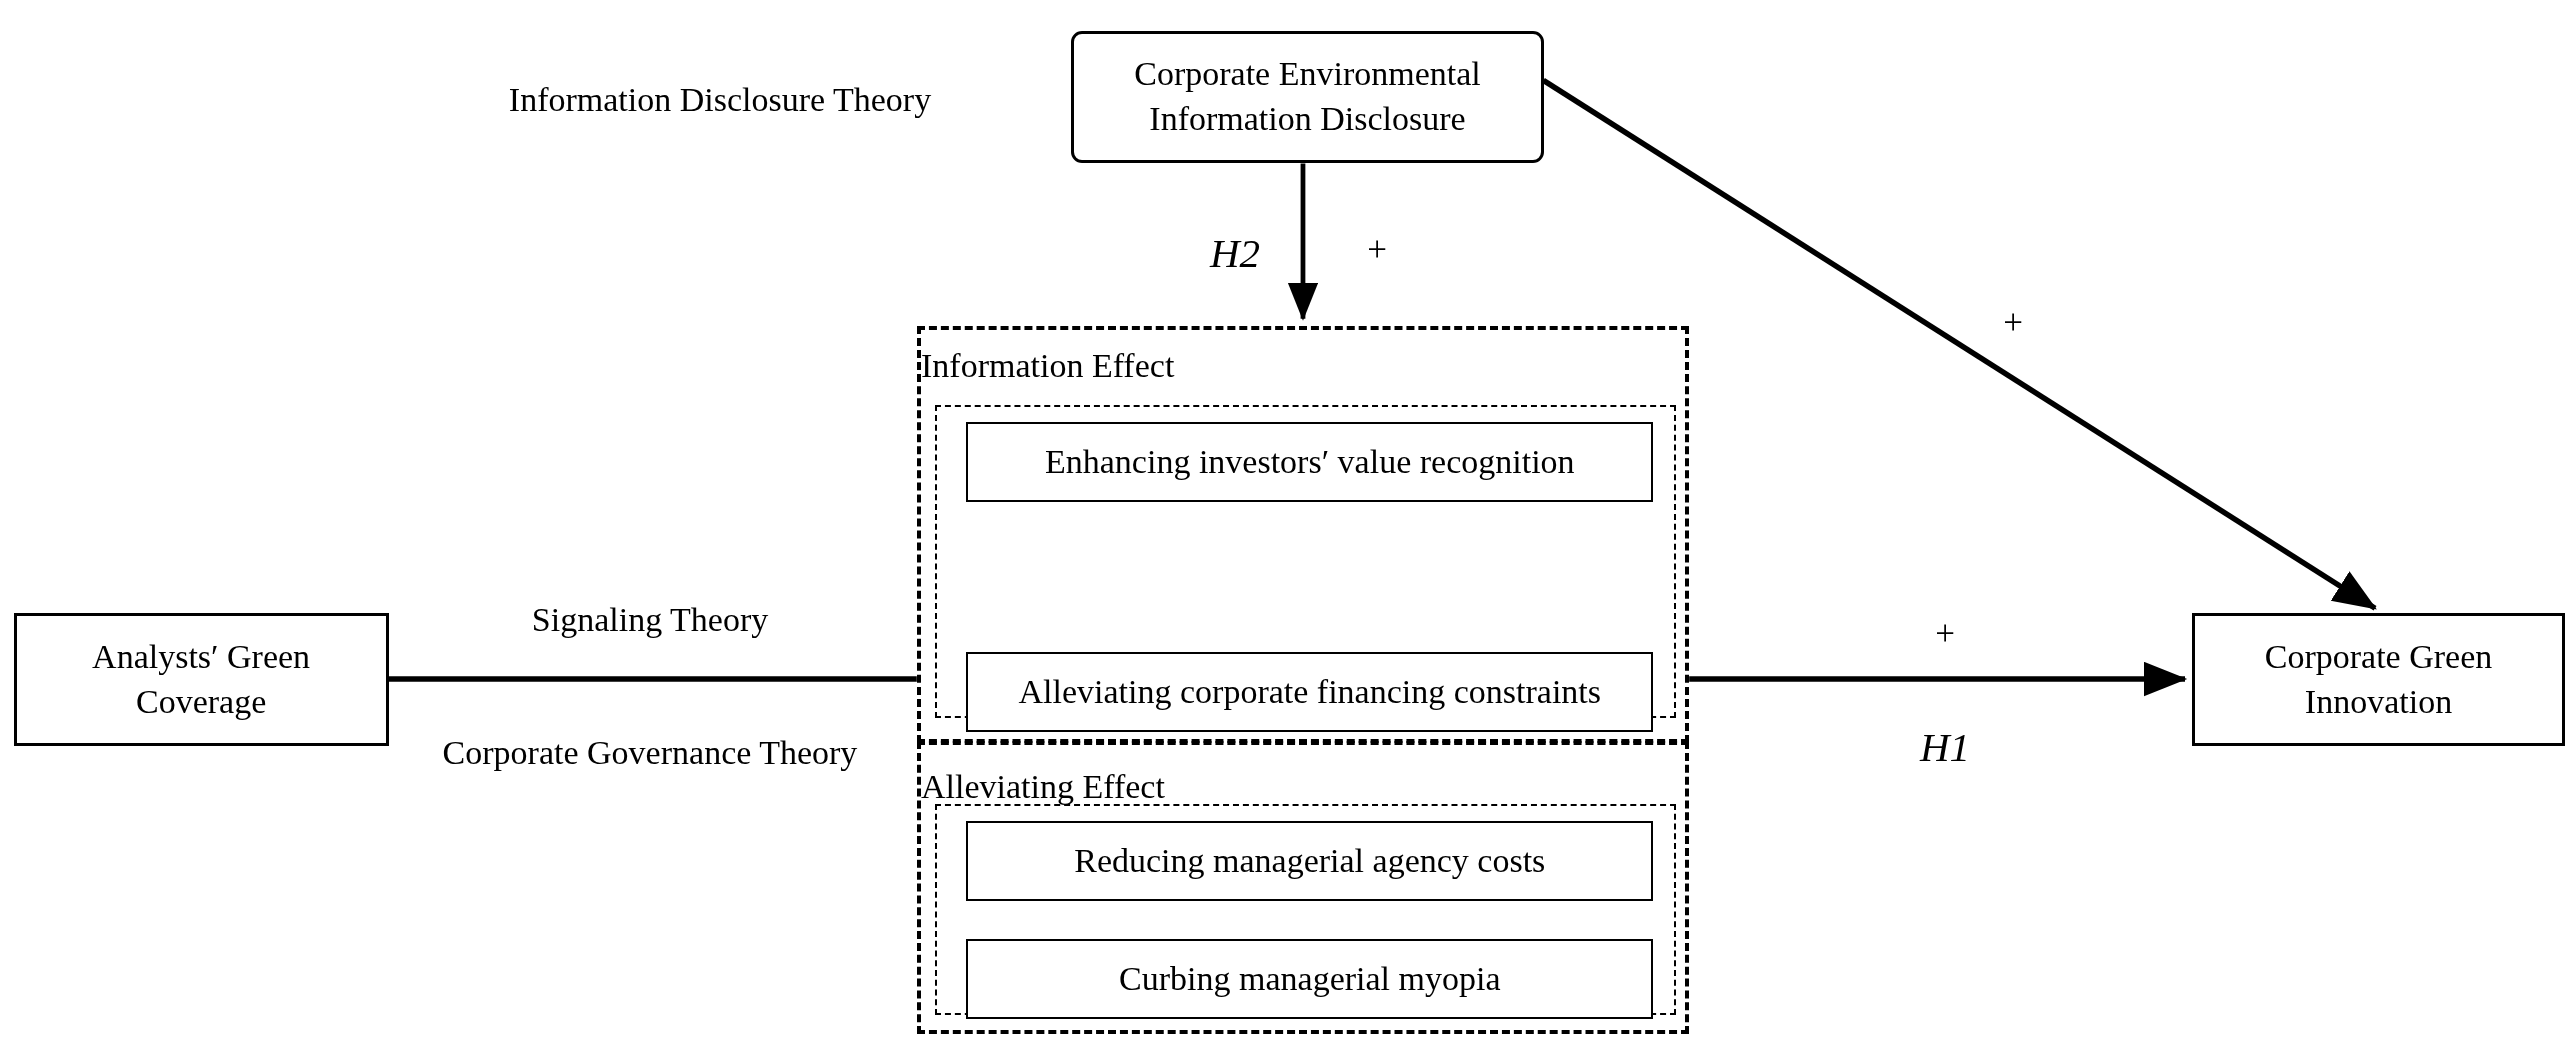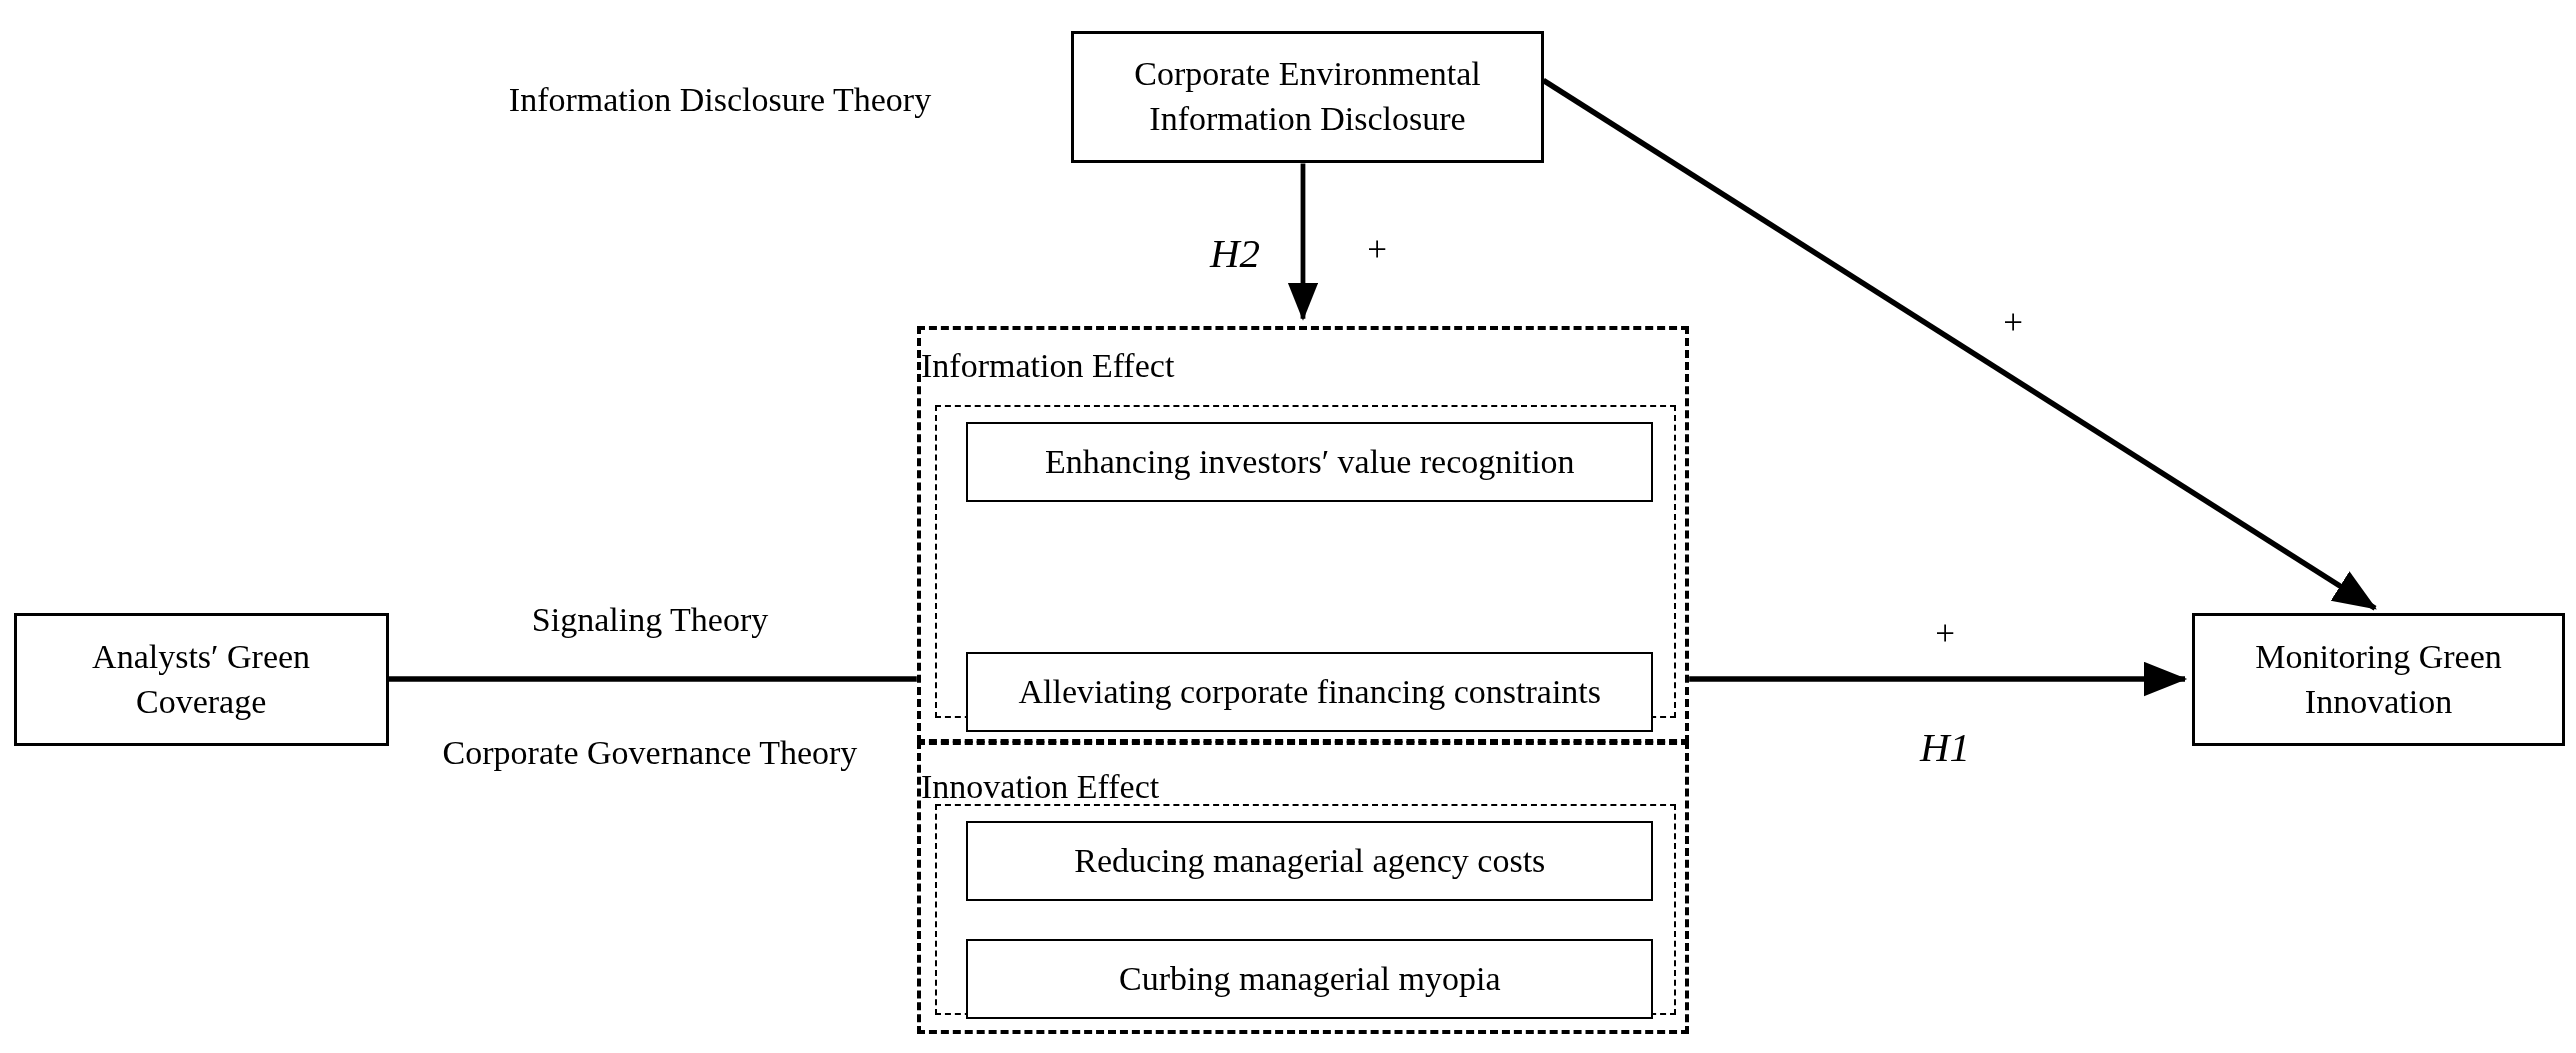--- a/index.html
+++ b/index.html
@@ -37,20 +37,21 @@
     text-align: center;
     line-height: 1.32;
     font-size: 34px;
     padding: 2.7px 6.8px;
   }
   #box-ced {
     left: 1071px;
     top: 31px;
     width: 473px;
     height: 132px;
+    border-radius: 11px;
   }
   #box-agc {
     left: 13.6px;
     top: 613px;
     width: 375px;
     height: 133px;
   }
   #box-cgi {
     left: 2192px;
     top: 613px;
@@ -159,39 +160,39 @@
 
   <div class="box" id="box-agc">
     <span>
       <span>Analysts′ Green</span><br>
       <span>Coverage</span>
     </span>
   </div>
 
   <div class="box" id="box-cgi">
     <span>
-      <span>Monitoring Green</span><br>
+      <span>Corporate Green</span><br>
       <span>Innovation</span>
     </span>
   </div>
 
   <div class="dashed-outer" id="outer-information">
     <div class="group-heading" style="top:19px;">Information Effect</div>
     <div class="dashed-inner" style="left:14.3px; top:75px; width:741px; height:313px;">
       <div class="item-box" style="left:29px; top:15px; width:687px; height:80px;">
         <span>Enhancing investors′ value recognition</span>
       </div>
       <div class="item-box" style="left:29px; top:213px; width:687px; height:80px;margin-top:32px;">
         <span>Alleviating corporate financing constraints</span>
       </div>
     </div>
   </div>
 
   <div class="dashed-outer" id="outer-monitoring">
-    <div class="group-heading" style="top:24.5px;">Innovation Effect</div>
+    <div class="group-heading" style="top:24.5px;">Alleviating Effect</div>
     <div class="dashed-inner" style="left:14.3px; top:59px; width:741px; height:211px;">
       <div class="item-box" style="left:29px; top:15px; width:687px; height:80px;">
         <span>Reducing managerial agency costs</span>
       </div>
       <div class="item-box" style="left:29px; top:105px; width:687px; height:80px;margin-top:28px;">
         <span>Curbing managerial myopia</span>
       </div>
     </div>
   </div>
 

